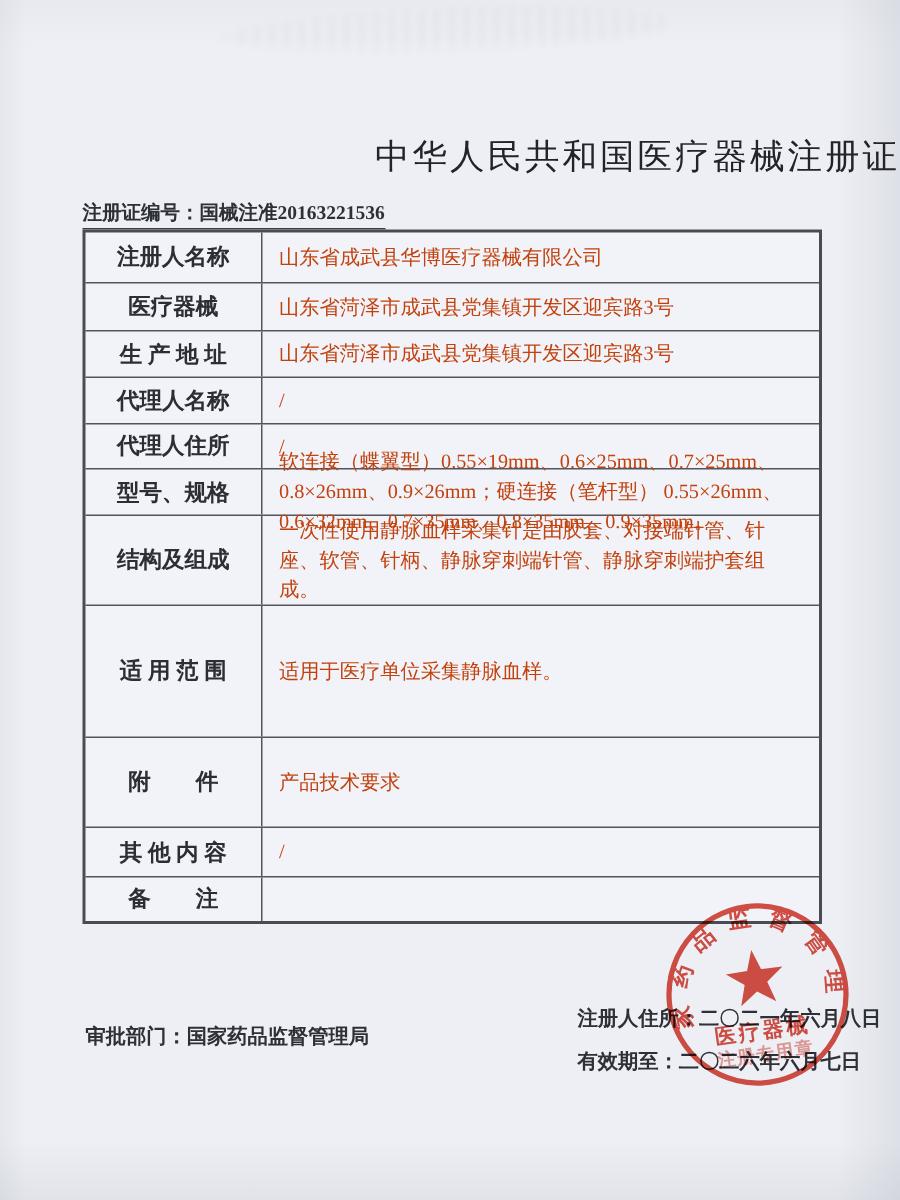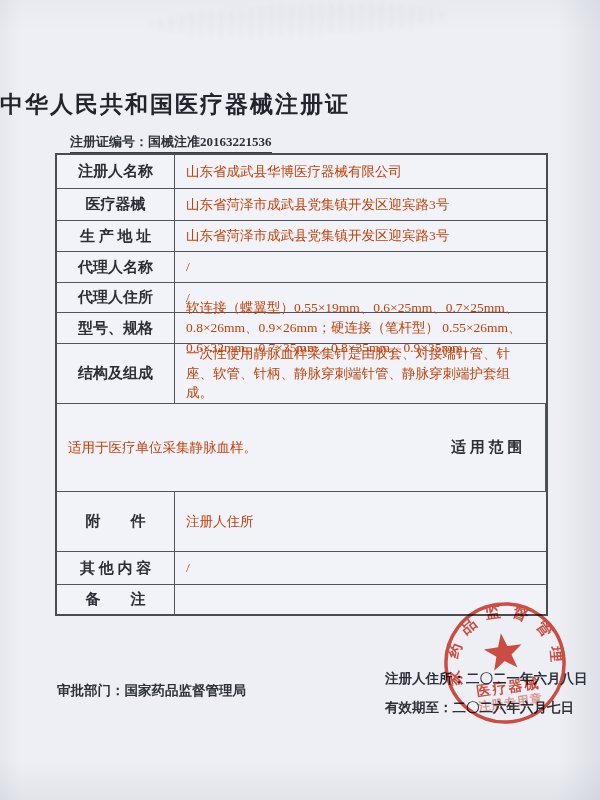--- a/index.html
+++ b/index.html
@@ -14,25 +14,25 @@
     background:
       linear-gradient(to right, rgba(150,155,168,0.10), rgba(150,155,168,0) 3%, rgba(150,155,168,0) 93%, rgba(150,155,168,0.18)),
       linear-gradient(to bottom, rgba(150,155,168,0.06), rgba(150,155,168,0) 4%, rgba(150,155,168,0) 95%, rgba(150,155,168,0.14));
   }
   .ghost {
     position:absolute; left:150px; top:6px; width:300px; height:28px;
     background: repeating-linear-gradient(92deg, rgba(110,115,135,0.22) 0 3px, rgba(0,0,0,0) 3px 10px);
     filter: blur(2.5px); opacity:0.40; transform: rotate(-2deg); border-radius:50%;
   }
   .title {
-    position:absolute; top:74px; left:0; right:0; text-align:left;
-    font-size:23px; font-weight:bold; letter-spacing:2px; color:#23242b;
+    position:absolute; top:74px; left:0; right:0; text-align:right;
+    font-size:23px; font-weight:normal; letter-spacing:2px; color:#23242b;
   }
   .certno {
-    position:absolute; left:70px; top:133px;
+    position:absolute; left:55px; top:133px;
     font-size:13px; font-weight:600; color:#2e3038;
     border-bottom:1.3px solid #3c3d44; padding-bottom:1px;
   }
   .cert-table {
     position:absolute; left:55px; top:153px; width:493px;
     border:2px solid #4a4c53; box-sizing:border-box;
     background: rgba(246,248,252,0.45);
   }
   .row { display:flex; box-sizing:border-box; border-bottom:1.6px solid #53555c; }
   .row:last-child { border-bottom:none; }
@@ -101,26 +101,26 @@
     </div>
     <div class="row">
       <div class="cell label">型号、规格</div>
       <div class="cell value">软连接（蝶翼型）0.55×19mm、0.6×25mm、0.7×25mm、0.8×26mm、0.9×26mm；硬连接（笔杆型） 0.55×26mm、0.6×32mm、0.7×35mm、0.8×35mm、0.9×35mm。</div>
     </div>
     <div class="row">
       <div class="cell label">结构及组成</div>
       <div class="cell value">一次性使用静脉血样采集针是由胶套、对接端针管、针座、软管、针柄、静脉穿刺端针管、静脉穿刺端护套组成。</div>
     </div>
     <div class="row">
+      <div class="cell label">适 用 范 围</div>
       <div class="cell value">适用于医疗单位采集静脉血样。</div>
-      <div class="cell label">适 用 范 围</div>
     </div>
     <div class="row">
       <div class="cell label">附　　件</div>
-      <div class="cell value">注册人住所</div>
+      <div class="cell value">产品技术要求</div>
     </div>
     <div class="row">
       <div class="cell label">其 他 内 容</div>
       <div class="cell value">/</div>
     </div>
     <div class="row">
       <div class="cell label">备　　注</div>
     </div>
   </div>
 

